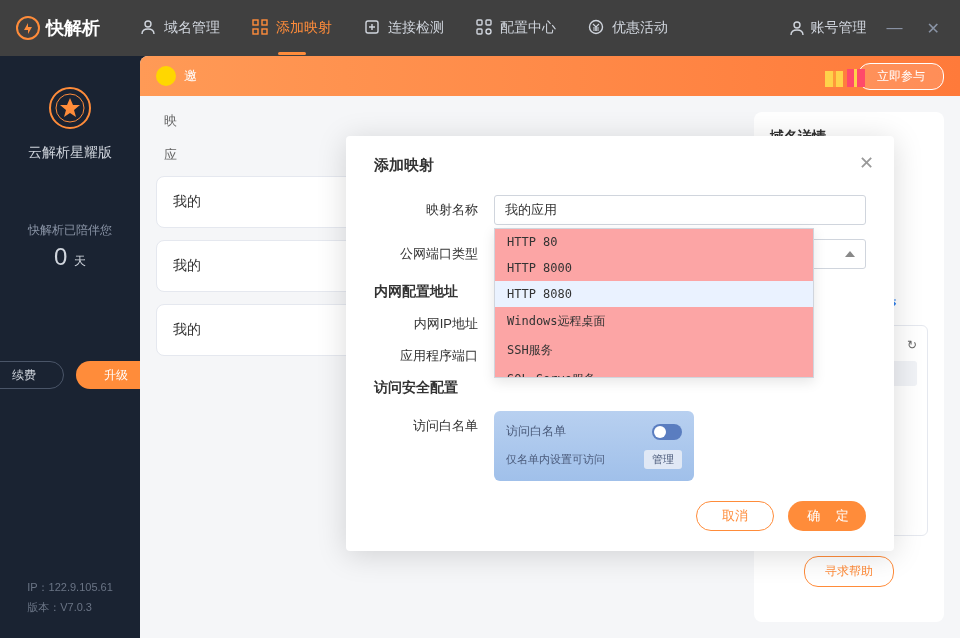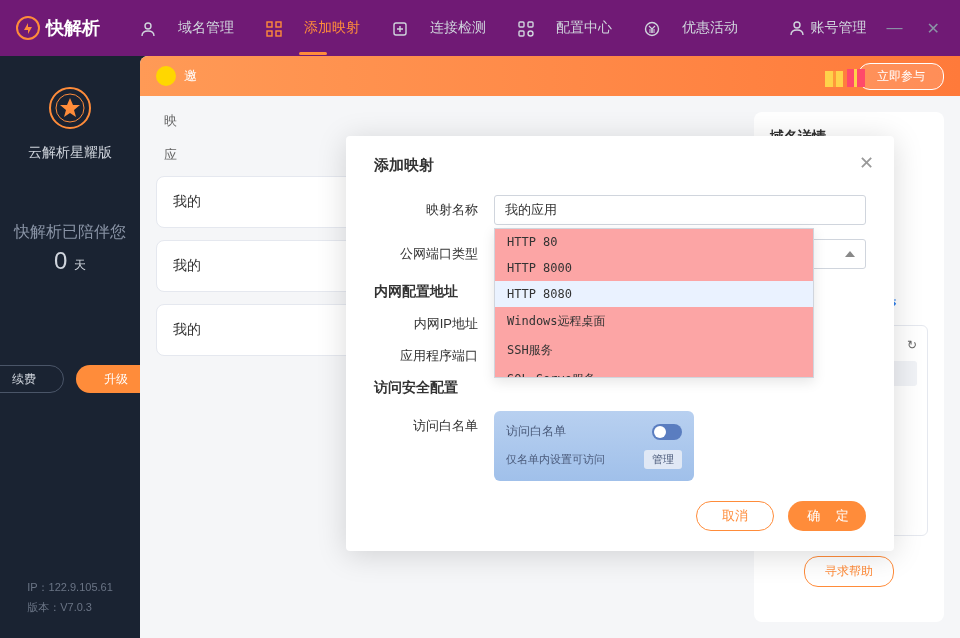--- a/index.html
+++ b/index.html
@@ -1,38 +1,38 @@
 <!DOCTYPE html>
 <html><head>
 <meta charset="utf-8">
 <style>
 *{margin:0;padding:0;box-sizing:border-box;font-family:"Microsoft YaHei","PingFang SC",sans-serif}
 body{width:960px;height:638px;background:#1a2332;overflow:hidden;position:relative}
 
 
-.topbar{height:56px;background:#701a75;display:flex;align-items:center;padding:0 16px;color:#fff}
+.topbar{height:56px;background:#404040;display:flex;align-items:center;padding:0 16px;color:#fff}
 .logo{display:flex;align-items:center;gap:6px;font-size:18px;font-weight:bold;margin-right:40px}
 .logo-icon{width:24px;height:24px}
 .nav-items{display:flex;gap:32px;flex:1}
-.nav-item{display:flex;align-items:flex-end;gap:22px;font-size:14px;color:#d0d5dd;cursor:pointer;padding:8px 0;position:relative}
+.nav-item{display:flex;align-items:flex-start;gap:8px;font-size:14px;color:#d0d5dd;cursor:pointer;padding:8px 0;position:relative}
 .nav-item.active{color:#ff8c3a}
 .nav-item.active::after{content:"";position:absolute;bottom:-10px;left:50%;transform:translateX(-50%);width:28px;height:3px;background:#ff8c3a;border-radius:2px}
 .nav-icon{width:16px;height:16px}
 .topbar-right{display:flex;align-items:center;gap:16px}
 .account{display:flex;align-items:center;gap:6px;font-size:14px;color:#d0d5dd;cursor:pointer}
 .win-ctrl{color:#8a94a6;cursor:pointer;padding:4px}
 
 
 .main{display:flex;height:582px}
 
 
 .sidebar{width:140px;background:#1a2332;display:flex;flex-direction:column;align-items:center;padding-top:28px;color:#fff}
 .edition-icon{width:48px;height:48px;margin-bottom:12px}
 .edition-name{font-size:14px;color:#d0d5dd;margin-bottom:60px}
-.companion{text-align:center;font-size:16px;color:#8a94a6}
+.companion{text-align:center;font-size:12px;color:#8a94a6}
 .companion-days{font-size:24px;color:#d0d5dd;margin-top:4px}
 .companion-unit{font-size:12px}
 .sidebar-btns{margin-top:90px;display:flex;gap:12px}
 .btn-outline{width:80px;height:28px;border:1px solid #4a5568;border-radius:14px;background:transparent;color:#d0d5dd;font-size:12px;cursor:pointer}
 .btn-primary{width:80px;height:28px;border:none;border-radius:14px;background:#ff8c3a;color:#fff;font-size:12px;cursor:pointer}
 .sidebar-footer{margin-top:auto;padding-bottom:20px;font-size:11px;color:#6a7485;line-height:1.8}
 
 
 .content{flex:1;background:#f5f6f8;position:relative;border-top-left-radius:8px}
 

